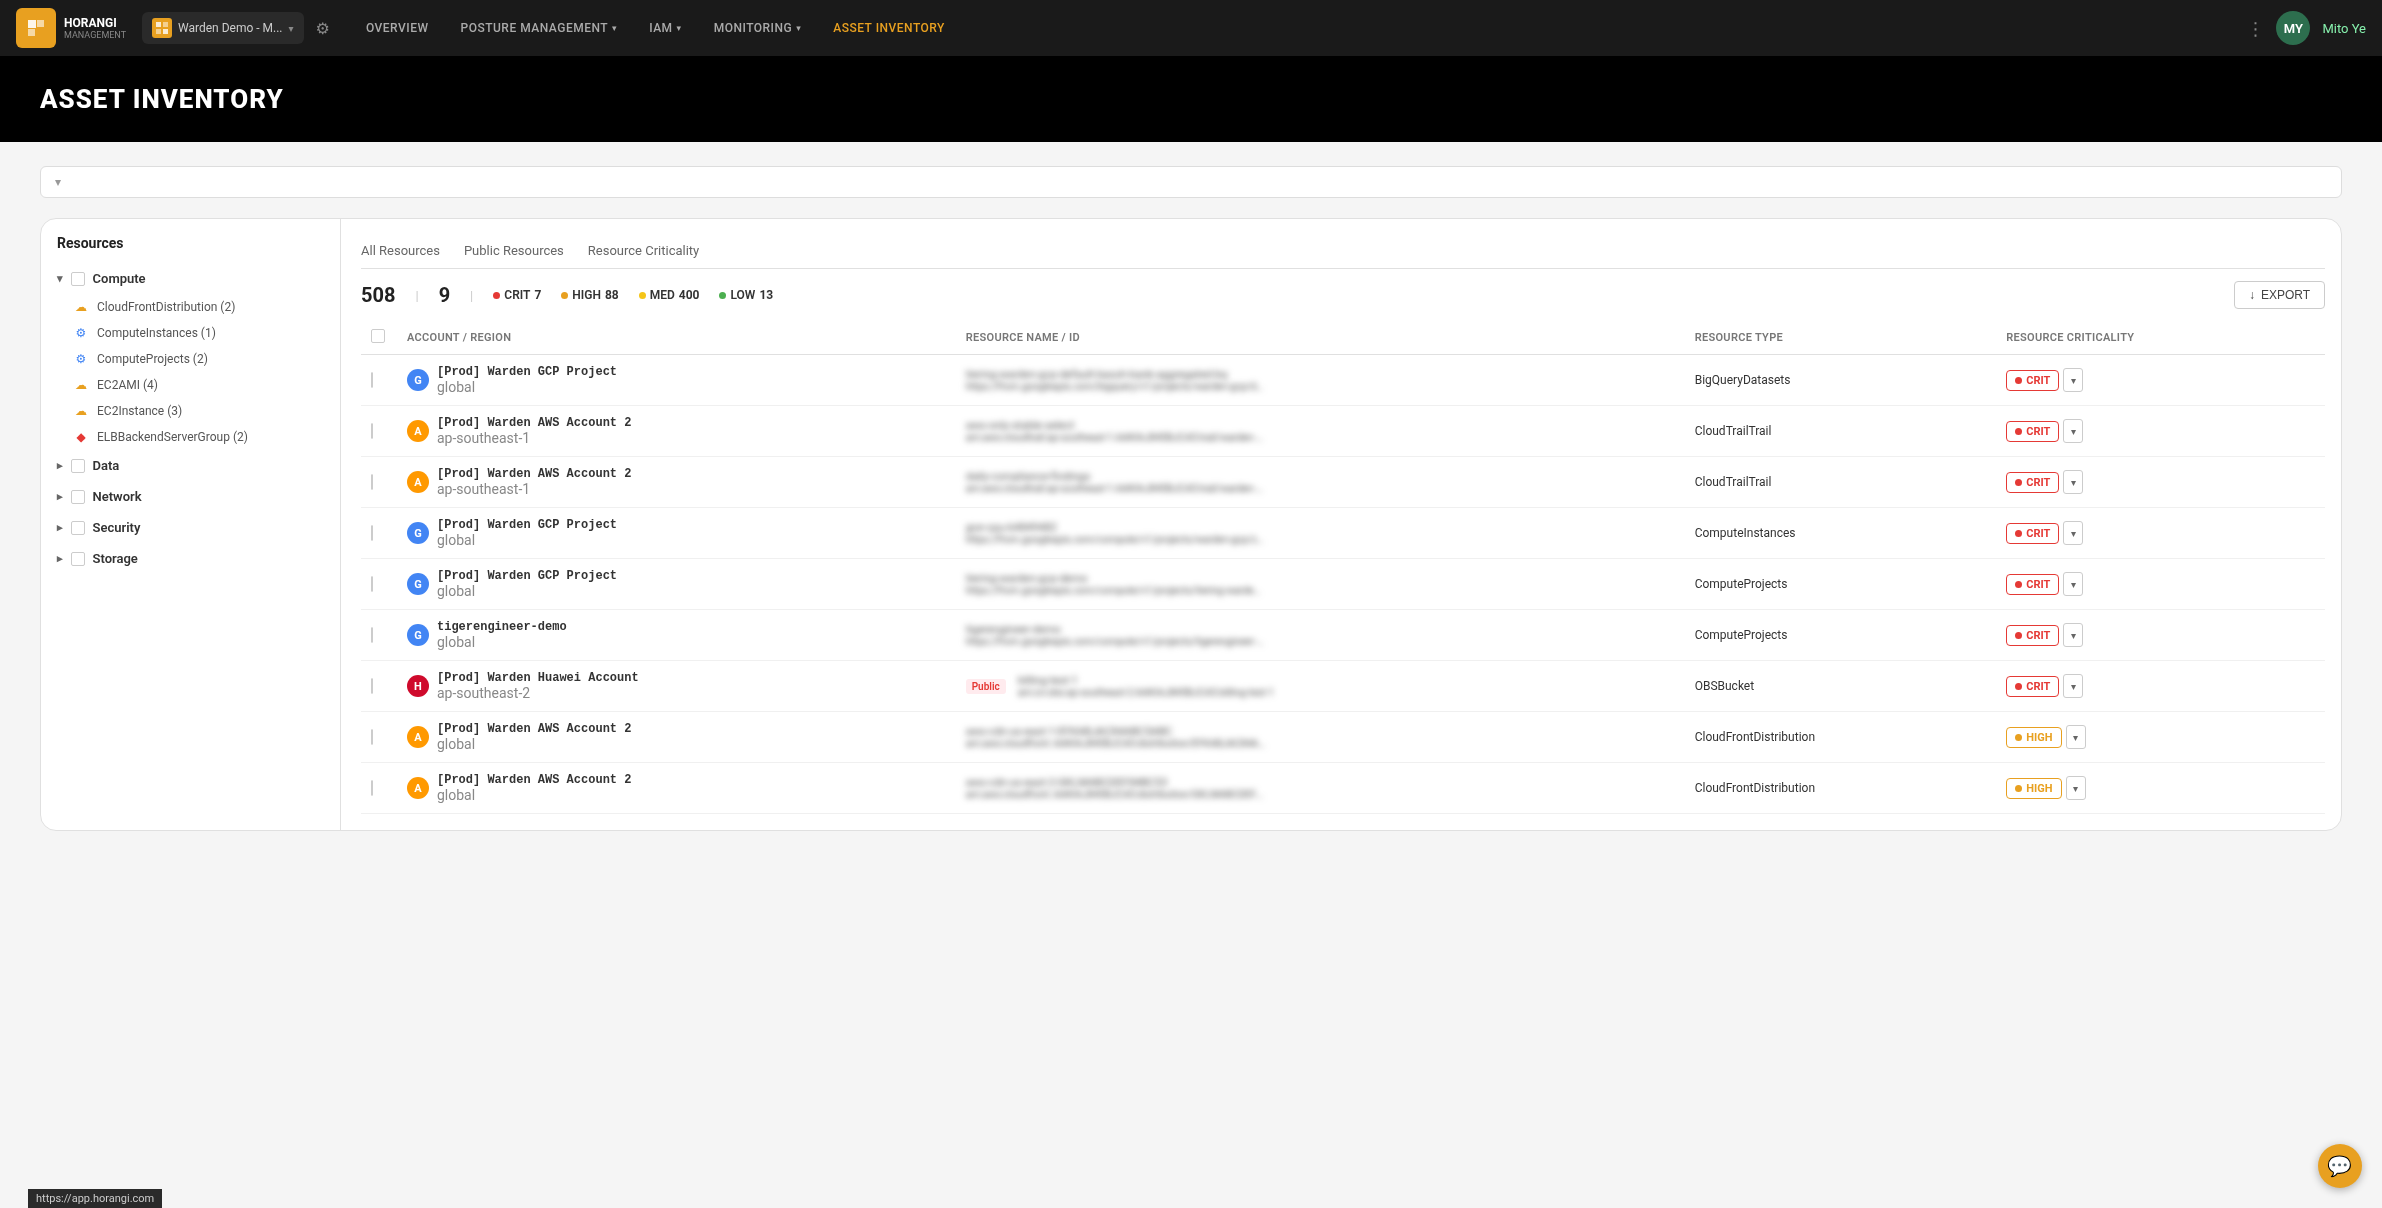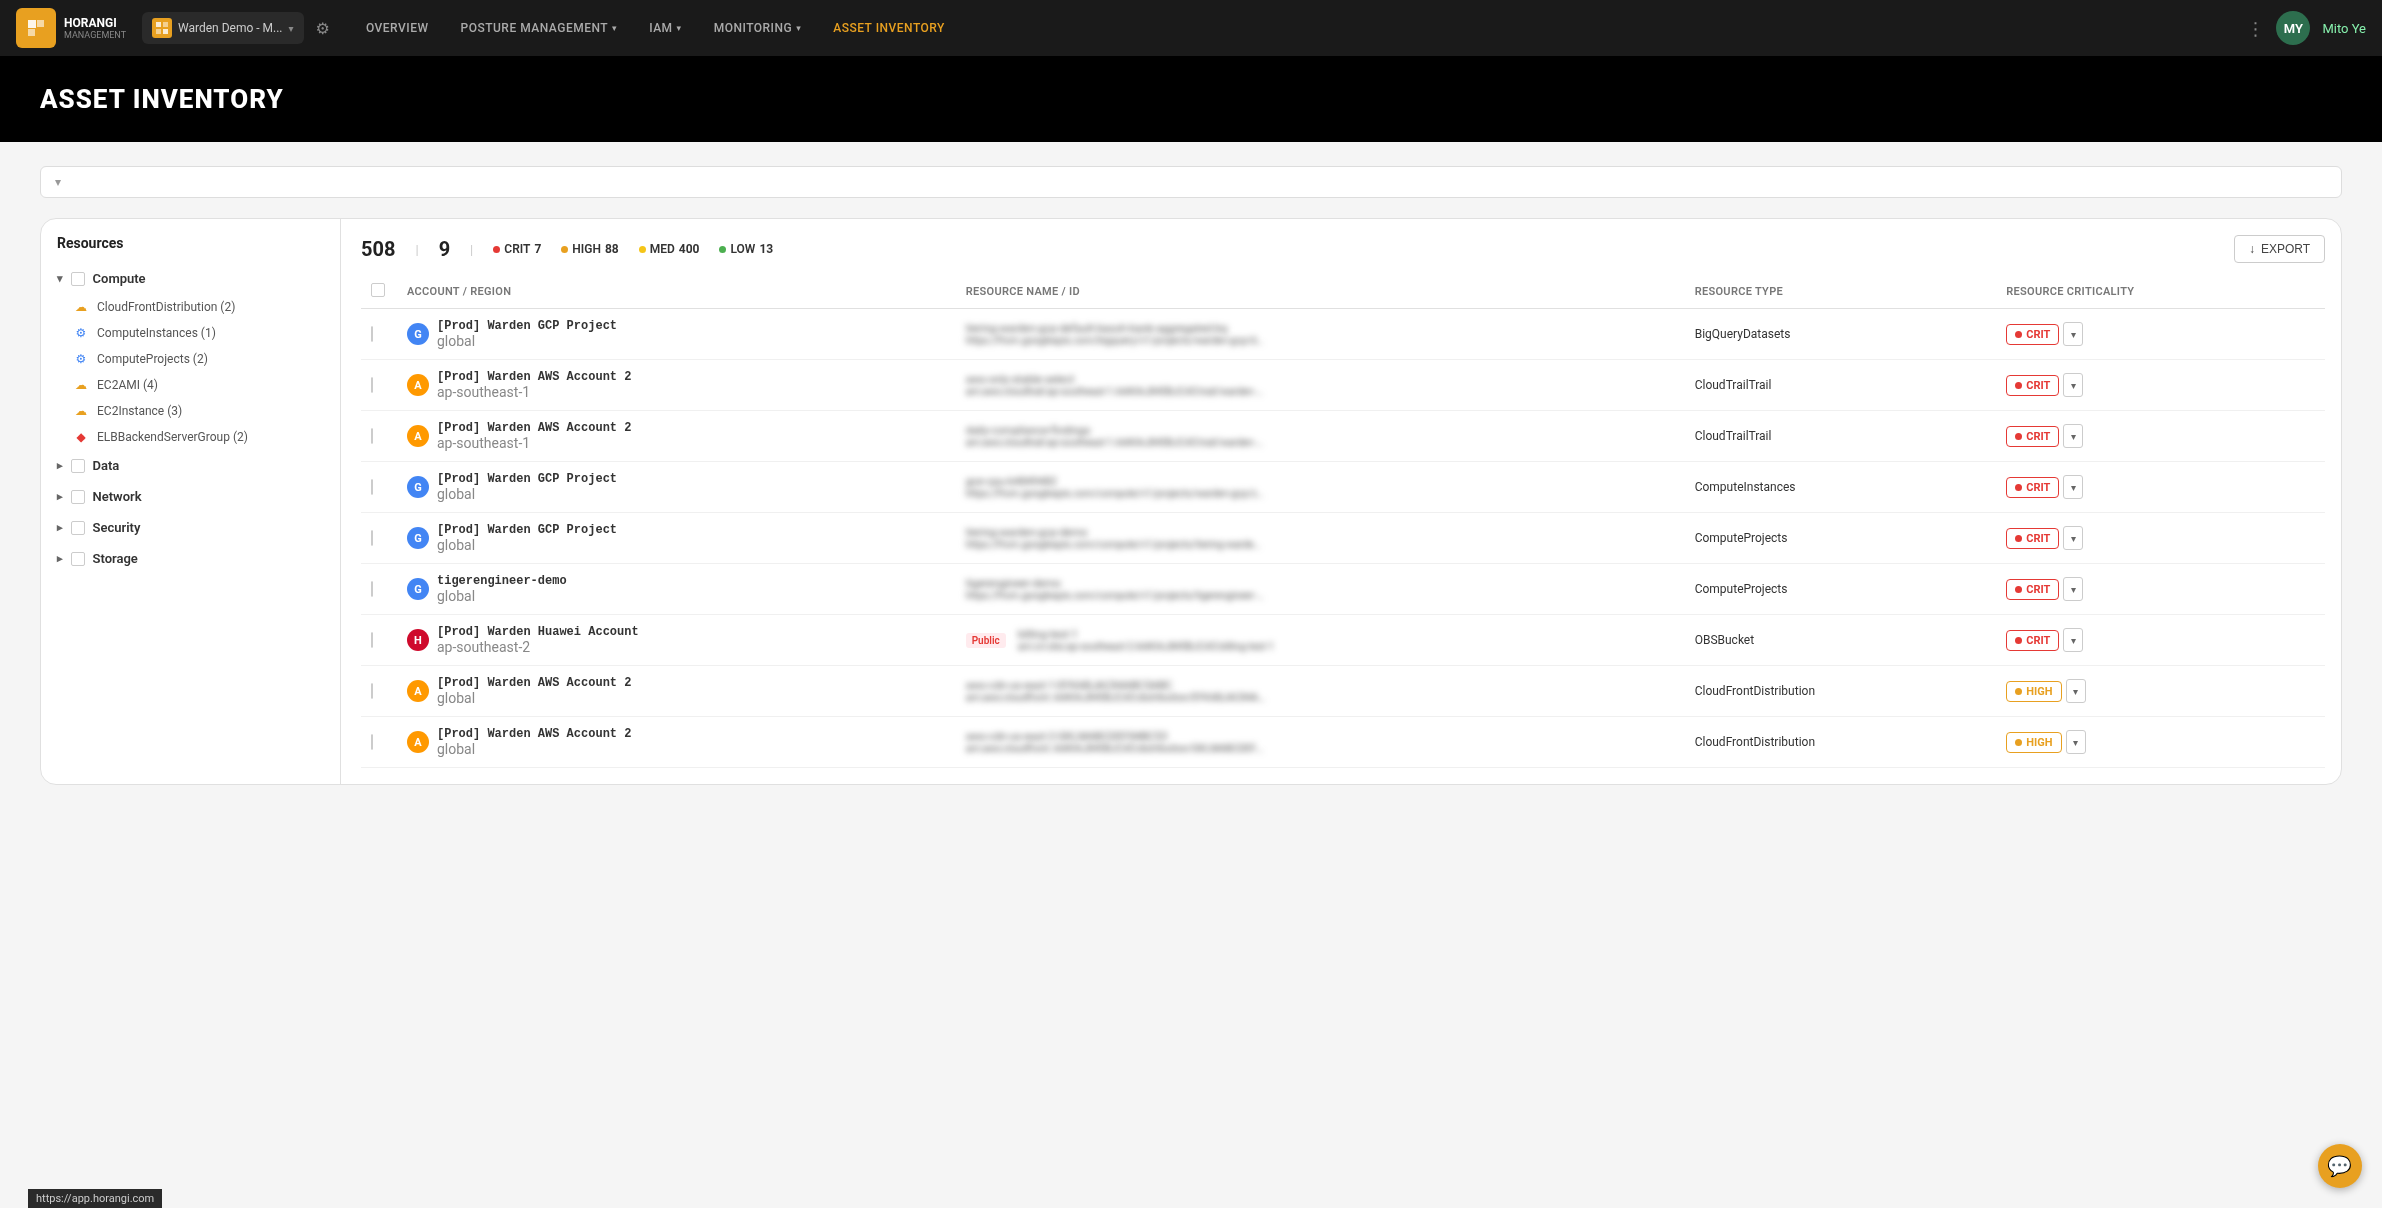--- a/index.html
+++ b/index.html
@@ -364,20 +364,31 @@
         <div class="resource-group-header">
           <span class="collapse-icon">▸</span>
           <span class="checkbox-group"></span>
           <span>Storage</span>
         </div>
       </div>
     </div>
 
     <div class="table-area">
 
+      <div class="tabs">
+        <div class="tab">
+          <span>All Resources</span>
+        </div>
+        <div class="tab">
+          <span>Public Resources</span>
+        </div>
+        <div class="tab">
+          <span>Resource Criticality</span>
+        </div>
+      </div>
 
       <div class="stats-row">
         <span class="stat-number">508</span>
         <span class="stat-sep">|</span>
         <span class="stat-number">9</span>
         <span class="stat-sep">|</span>
         <span class="stat-badge">
           <span class="dot dot-crit"></span>
           <span>CRIT</span>
           <span class="stat-count">7</span>

